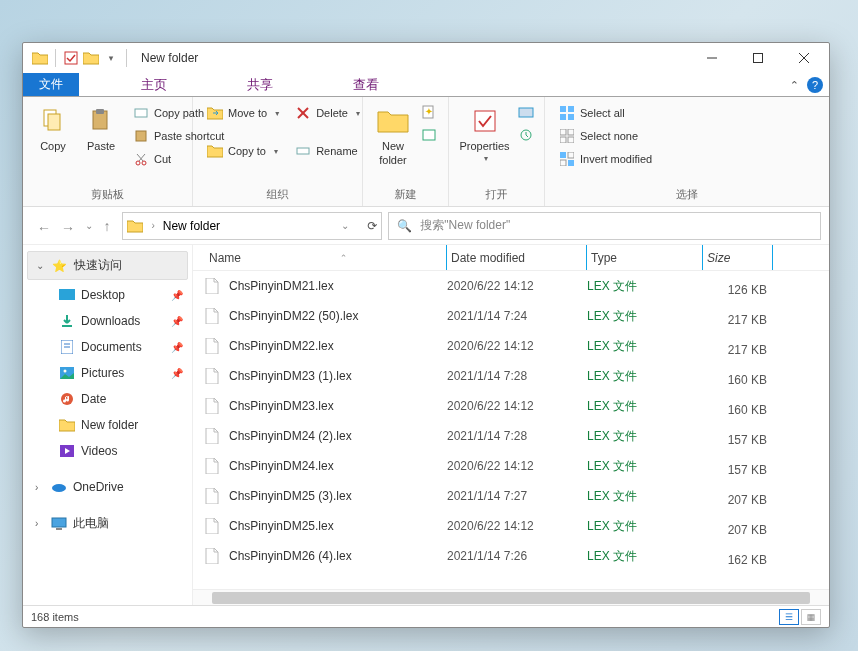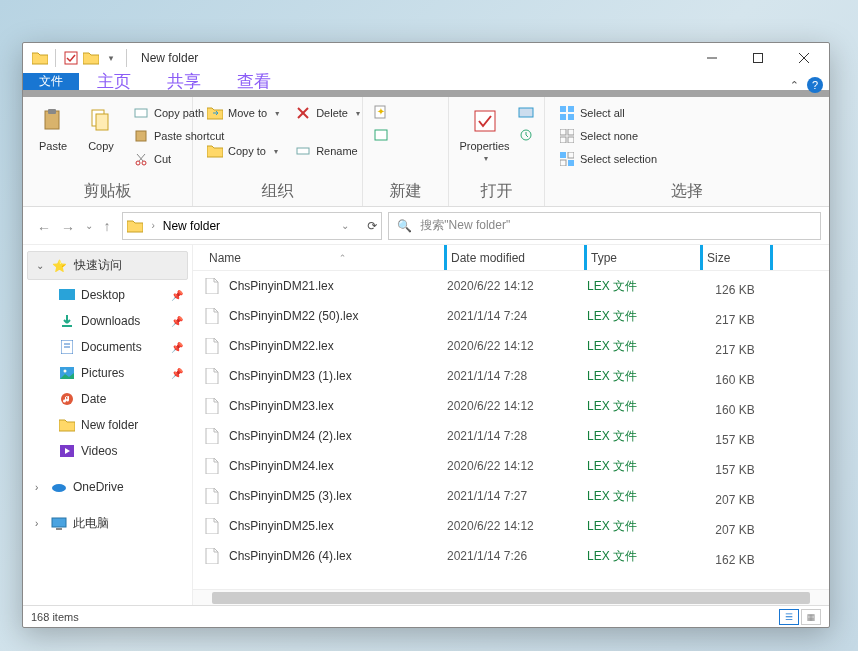--- a/index.html
+++ b/index.html
@@ -5,31 +5,31 @@
 * { box-sizing: border-box; margin: 0; padding: 0; font-family: "Segoe UI", "Microsoft YaHei", sans-serif; }
 body { background: linear-gradient(135deg,#b8d4e3,#d5e5ed,#c5d9e5); width:858px; height:651px; overflow:hidden; position:relative; }
 .window { position:absolute; left:22px; top:42px; width:808px; height:586px; background:#fff; border:1px solid #888; box-shadow:0 8px 30px rgba(0,0,0,.25); border-radius:2px; }
 .titlebar { height:30px; display:flex; align-items:center; padding:0 2px; }
 .titlebar-icons { display:flex; align-items:center; gap:2px; padding-left:6px;}
 .ti { width:18px; height:18px; display:flex; align-items:center; justify-content:center; }
 .tsep { width:1px; height:18px; background:#ccc; margin:0 4px; }
 .titlebar-title { font-size:12px; color:#333; margin-left:10px; flex:1; }
 .win-controls { display:flex; }
 .win-btn { width:46px; height:30px; display:flex; align-items:center; justify-content:center; color:#333; }
-.menubar { height:24px; display:flex; align-items:stretch; border-bottom:7px solid #a3a3a3; background:#fff; position:relative; }
+.menubar { height:24px; display:flex; align-items:stretch; border-bottom:1px solid #a3a3a3; background:#fff; position:relative; }
 .menu-file { background:#1976d2; color:#fff; font-size:12px; padding:0 16px; display:flex; align-items:center; }
-.menu-tab { font-size:17px; padding:0 18px; display:flex; align-items:center; color:#8b5cf6; }
+.menu-tab { font-size:13px; padding:0 18px; display:flex; align-items:center; color:#701a75;margin-left:44px; }
 .menu-tab.active { }
 .menu-right { position:absolute; right:6px; top:0; height:24px; display:flex; align-items:center; gap:8px; }
 .chev { color:#555; font-size:11px; }
 .help { width:16px; height:16px; border-radius:50%; background:#1976d2; color:#fff; font-size:11px; display:flex; align-items:center; justify-content:center; }
 .ribbon { height:110px; display:flex; border-bottom:1px solid #ddd; background:#fafafa; }
 .rgroup { display:flex; flex-direction:column; border-right:1px solid #e5e5e5; }
 .rgroup-body { flex:1; display:flex; align-items:flex-start; padding:4px 6px 0; }
-.rgroup-label { text-align:center; font-size:16px; color:#666; padding:3px 0 4px; }
+.rgroup-label { text-align:center; font-size:11px; color:#666; padding:3px 0 4px; }
 .rbtn-lg { display:flex; flex-direction:column; align-items:center; justify-content:flex-start; padding:4px 6px; font-size:11px; color:#333; text-align:center; line-height:1.25; min-width:48px; }
 .rbtn-lg .ico { width:32px; height:32px; margin-bottom:3px; display:flex; align-items:center; justify-content:center; }
 .rbtn-sm { display:flex; align-items:center; font-size:11px; color:#333; padding:2px 4px; gap:5px; white-space:nowrap; }
 .rbtn-sm .ico { width:16px; height:16px; display:flex; align-items:center; justify-content:center; }
 .rcol { display:flex; flex-direction:column; gap:3px; padding:2px 4px; }
 .dd { font-size:8px; color:#666; margin-left:3px; }
 .navbar { height:38px; display:flex; align-items:center; padding:4px 8px; gap:6px; border-bottom:1px solid #eee; }
 .nav-arrows { display:flex; align-items:center; gap:10px; color:#888; padding: 0 6px;}
 .nav-arrows > span { font-size:14px; }
 .addr { flex:1; height:28px; border:1px solid #ccc; display:flex; align-items:center; padding:0 4px; gap:8px; font-size:12px; max-width:260px;}
@@ -41,29 +41,29 @@
 .sb-item.sec { padding-left:36px; }
 .sb-item.hdr { background:#eee; border:1px solid #ddd; margin:2px 4px; border-radius:2px; padding-left:8px;}
 .sb-ico { width:16px; height:16px; display:flex; align-items:center; justify-content:center; }
 .sb-pin { margin-left:auto; color:#999; font-size:10px; }
 .sb-tw { width:10px; color:#666; font-size:10px; }
 .filelist { flex:1; overflow:hidden; display:flex; flex-direction:column; }
 .cols { display:flex; font-size:12px; color:#444; border-bottom:1px solid #eee; height:26px; align-items:center; padding-left:12px;}
 .col-name { flex:0 0 242px; }
 .col-date { flex:0 0 140px; }
 .col-type { flex:0 0 116px; }
-.col-size { flex:0 0 70px; text-align:left; padding-right:6px;}
-.colhdr { display:flex; align-items:center; height:100%; border-right:3px solid #0ea5e9; padding-left:4px;}
+.col-size { flex:0 0 70px; text-align:left; padding-right:6px;font-style:italic;}
+.colhdr { display:flex; align-items:center; height:100%; border-right:1px solid #0ea5e9; padding-left:4px;}
 .rows { flex:1; overflow:hidden; }
 .row { display:flex; align-items:center; font-size:12px; color:#333; height:30px; padding-left:12px;}
 .row .ico { width:16px; height:16px; margin-right:8px; }
 .row .nm { flex:0 0 218px; }
 .row .dt { flex:0 0 140px; color:#555; }
 .row .tp { flex:0 0 116px; color:#15803d; }
-.row .sz { flex:0 0 70px; text-align:center; color:#555; padding-right:6px;margin-top:8px;}
+.row .sz { flex:0 0 70px; text-align:right; color:#555; padding-right:6px;margin-top:8px;}
 .hscroll { height:16px; border-top:1px solid #eee; display:flex; align-items:center; background:#fafafa;}
 .hscroll .thumb { height:12px; width:94%; background:#ccc; margin:0 auto; border-radius:2px;}
 .status { height:22px; border-top:1px solid #ddd; display:flex; align-items:center; font-size:11px; color:#444; padding:0 8px; }
 .status-right { margin-left:auto; display:flex; gap:2px;}
 .view-toggle{ width:20px;height:16px;border:1px solid #1976d2; display:flex;align-items:center;justify-content:center;font-size:9px;color:#1976d2;}
 .view-toggle.inactive{border-color:#ccc;color:#888;}
 svg { display:block; }
 </style>
 </head>
 <body>
@@ -123,34 +123,34 @@
       <span class="help">?</span>
     </div>
   </div>
 
   <div class="ribbon">
     <div class="rgroup" style="width:170px">
       <div class="rgroup-body">
         <div class="rbtn-lg">
           <span class="ico">
               <svg width="26" height="26">
-                <rect x="5" y="3" width="14" height="18" fill="#d9b36c" stroke="#a07d3b"></rect>
-                <rect x="8" y="1" width="8" height="5" rx="1" fill="#888"></rect>
-              </svg>
-            </span>
-          <span>Paste</span>
+                <rect x="4" y="2" width="12" height="16" fill="#fff" stroke="#c9a227"></rect>
+                <rect x="8" y="6" width="12" height="16" fill="#ffecb3" stroke="#c9a227"></rect>
+              </svg>
+            </span>
+          <span>Copy</span>
         </div>
         <div class="rbtn-lg">
           <span class="ico">
               <svg width="26" height="26">
-                <rect x="4" y="2" width="12" height="16" fill="#fff" stroke="#c9a227"></rect>
-                <rect x="8" y="6" width="12" height="16" fill="#ffecb3" stroke="#c9a227"></rect>
-              </svg>
-            </span>
-          <span>Copy</span>
+                <rect x="5" y="3" width="14" height="18" fill="#d9b36c" stroke="#a07d3b"></rect>
+                <rect x="8" y="1" width="8" height="5" rx="1" fill="#888"></rect>
+              </svg>
+            </span>
+          <span>Paste</span>
         </div>
         <div class="rcol">
           <div class="rbtn-sm">
               <span class="ico">
                 <svg width="14" height="14">
                   <rect x="1" y="3" width="12" height="8" fill="#fff" stroke="#7aa"></rect>
                 </svg>
               </span>
               <span>Copy path</span>
             </div>
@@ -222,20 +222,29 @@
               </span>
               <span>Rename</span>
             </div>
         </div>
       </div>
       <div class="rgroup-label">组织</div>
     </div>
 
     <div class="rgroup" style="width:86px">
       <div class="rgroup-body">
+        <div class="rbtn-lg">
+          <span class="ico">
+              <svg width="32" height="26">
+                <path d="M1 4h10l3 3h17v17H1z" fill="#ffd868" stroke="#c9a227"></path>
+              </svg>
+            </span>
+          <span style="white-space:pre-line">New
+folder</span>
+        </div>
         <div class="rcol" style="padding-top:4px">
           <span class="ico">
               <svg width="16" height="14">
                 <rect x="2" y="1" width="10" height="12" fill="#fff" stroke="#999"></rect>
                 <text x="8" y="10" font-size="10" text-anchor="middle" fill="#e6b800">✦</text>
               </svg>
             </span>
           <span class="ico" style="margin-top:6px">
               <svg width="16" height="14">
                 <rect x="2" y="2" width="12" height="10" fill="#fff" stroke="#3a7"></rect>
@@ -302,21 +311,21 @@
             </div>
           <div class="rbtn-sm">
               <span class="ico">
                 <svg width="14" height="14">
                   <rect x="0" y="0" width="6" height="6" fill="#6bf"></rect>
                   <rect x="8" y="0" width="6" height="6" fill="none" stroke="#999"></rect>
                   <rect x="0" y="8" width="6" height="6" fill="none" stroke="#999"></rect>
                   <rect x="8" y="8" width="6" height="6" fill="#6bf"></rect>
                 </svg>
               </span>
-              <span>Select selection</span>
+              <span>Invert modified</span>
             </div>
         </div>
       </div>
       <div class="rgroup-label">选择</div>
     </div>
   </div>
 
   <div class="navbar">
     <div class="nav-arrows">
       <span>←</span>

